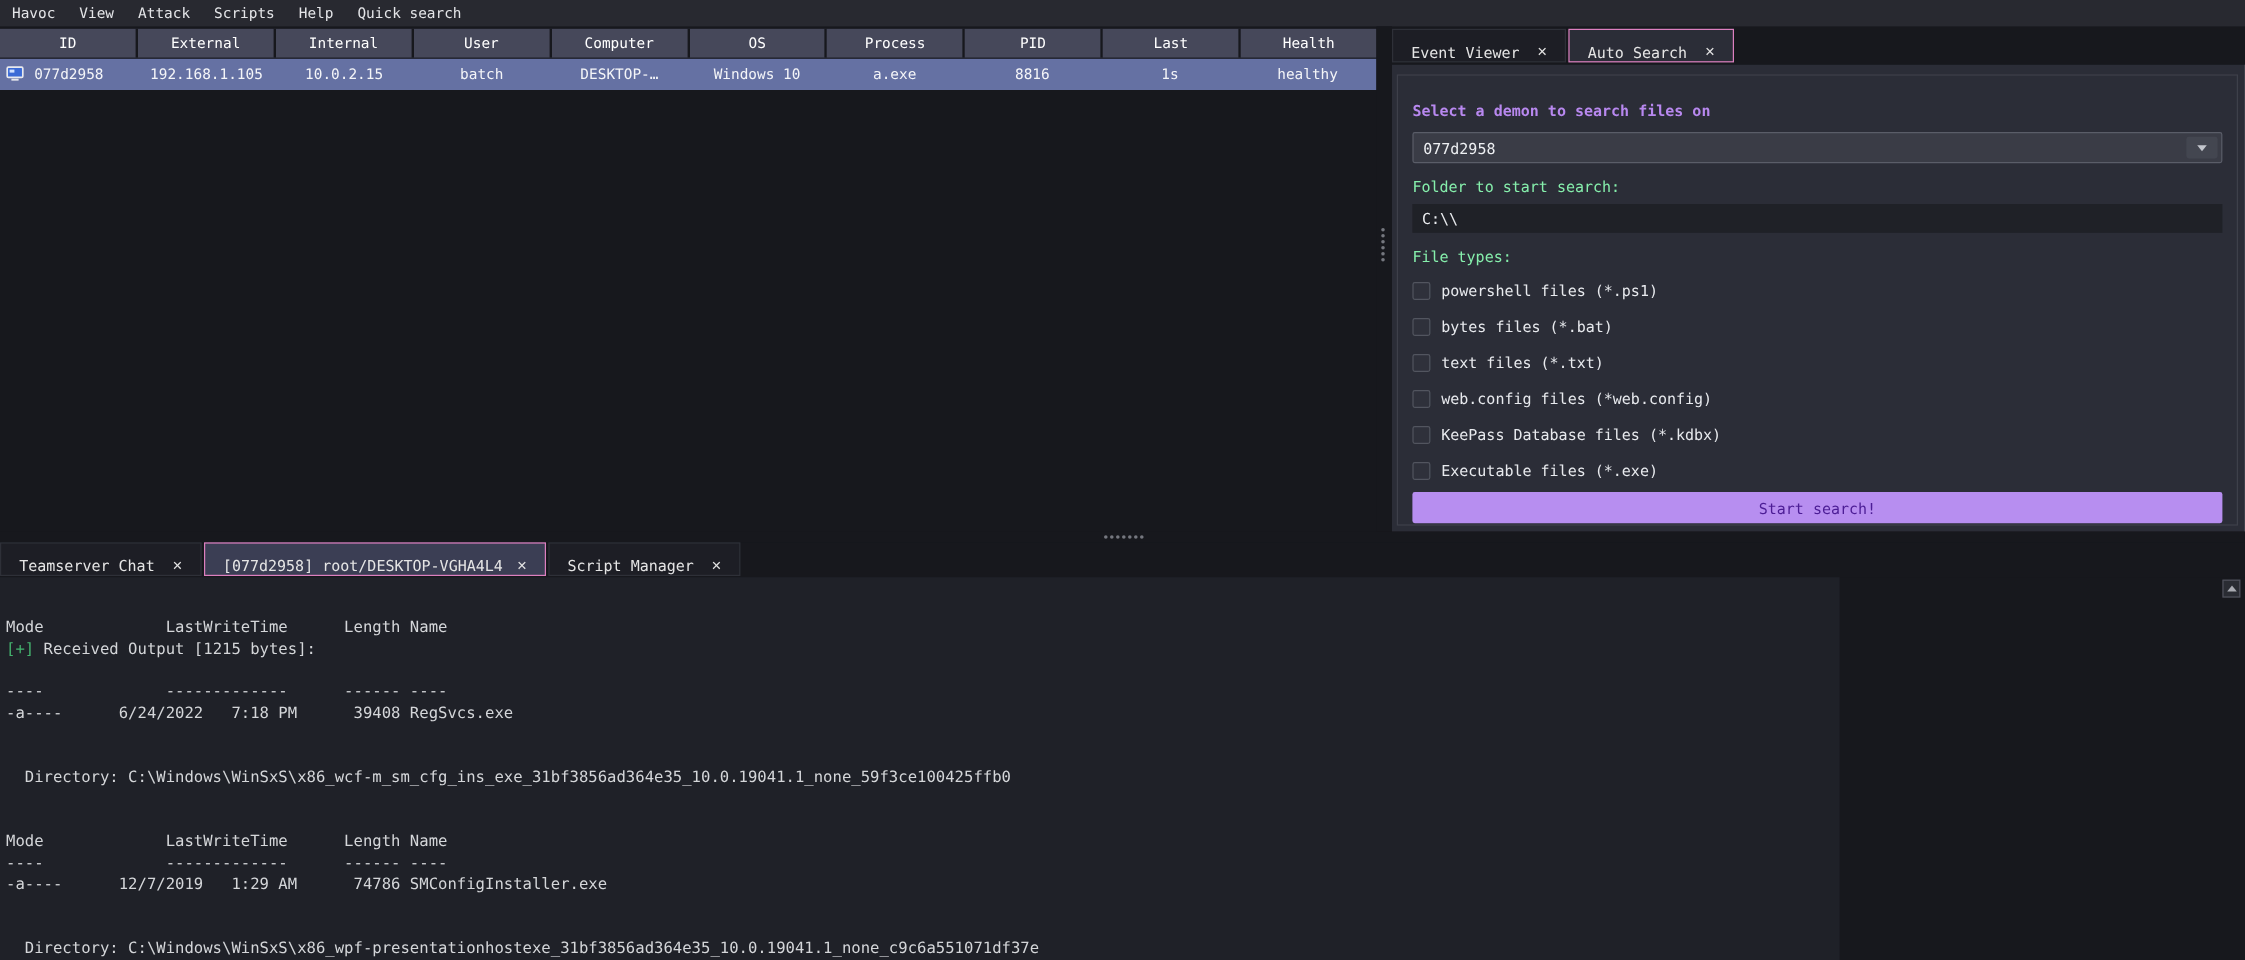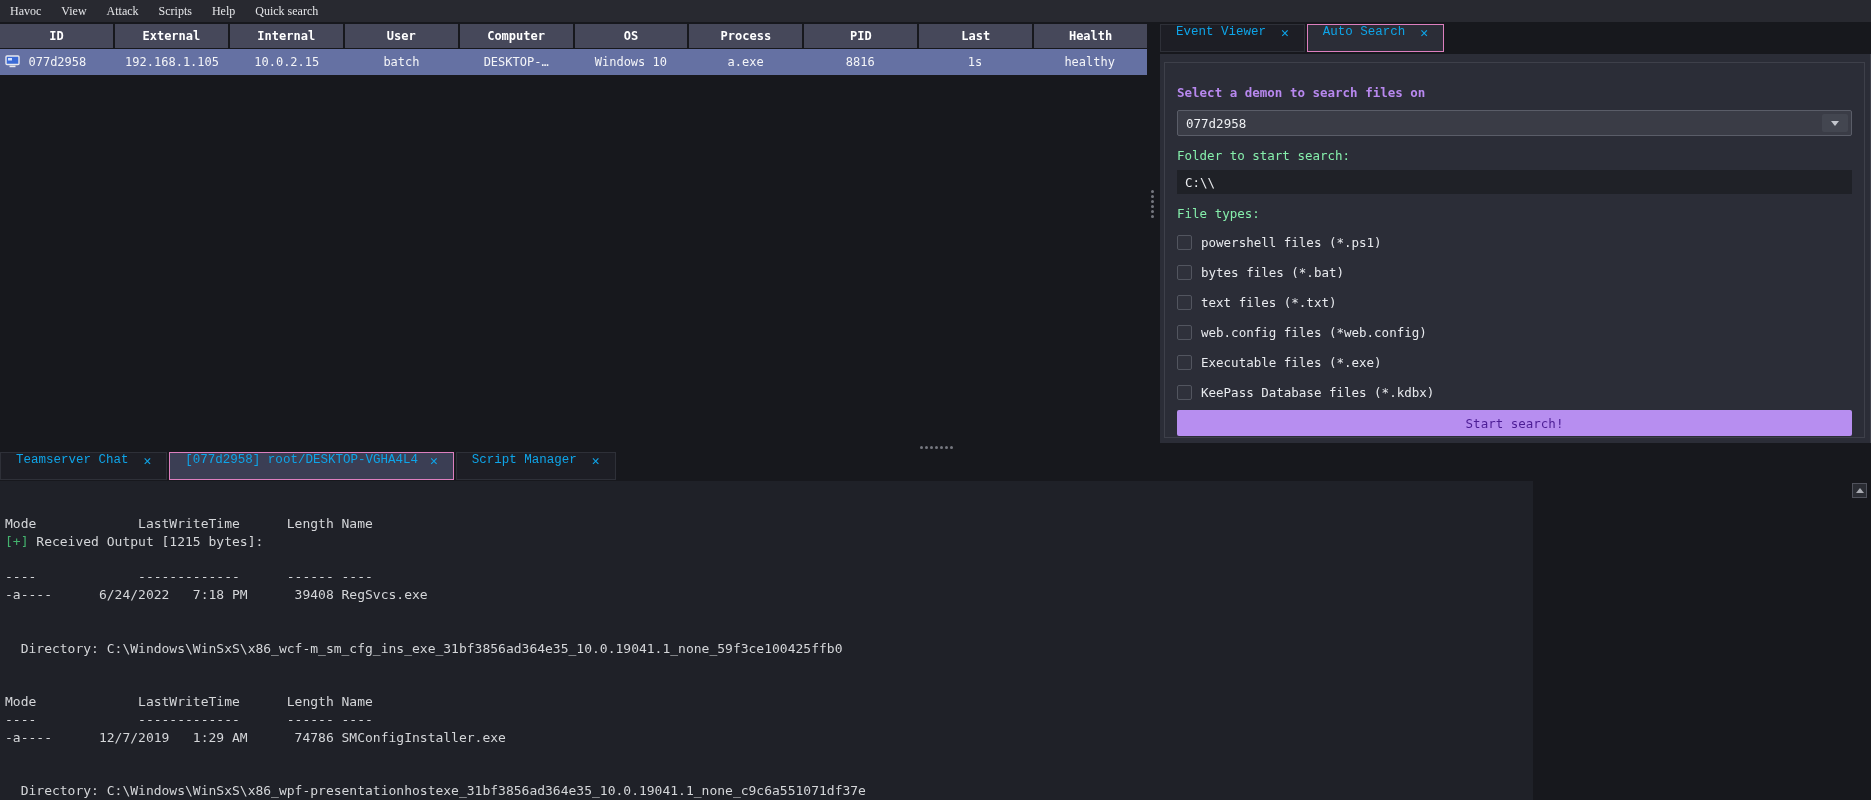--- a/index.html
+++ b/index.html
@@ -9,50 +9,50 @@
     background:#17181d;
     font-family:"DejaVu Sans Mono", monospace;
     color:#e4e5e8;
   }
 
   
   .menubar {
     position:absolute; left:0; top:0; width:1871px; height:22px;
     background:#282930; display:flex; align-items:center; font-size:12px;
   }
-  .menu-item { padding:12px 10px; height:22px; display:flex; align-items:center; cursor:default;font-family:Liberation Serif, serif; }
+  .menu-item { padding:12px 10px; height:22px; display:flex; align-items:center; cursor:default; }
 
   
   .table-header {
     position:absolute; left:0; top:24px; width:1147px; height:24px;
     display:flex; background:#17181d;
   }
   .th {
-    flex:1; background:#46485a; color:#ffffff; font-weight:bold; font-size:12px;
+    flex:1; background:#46485a; color:#ffffff; font-weight:normal; font-size:12px;
     display:flex; align-items:center; justify-content:center; border-right:2px solid #17181d;
   }
   .th:last-child { border-right:none; }
   .table-row {
     position:absolute; left:0; top:49px; width:1147px; height:26px;
     display:flex; background:#6571a3; color:#f4f5f8; font-size:12px;
   }
   .td { flex:1; display:flex; align-items:center; justify-content:center; position:relative; white-space:nowrap; overflow:hidden; }
   .row-icon { position:absolute; left:5px; top:6px; }
 
   
   .v-splitter { position:absolute; left:1147px; top:22px; width:13px; height:421px; background:#17181d; }
   .v-dots { position:absolute; left:4px; top:168px; display:flex; flex-direction:column; gap:2px; }
   .dot { width:3px; height:3px; background:#75777f; border-radius:50%; }
 
   
   .right-panel { position:absolute; left:1160px; top:22px; width:711px; height:421px; }
   .rp-tabbar { position:absolute; left:0; top:2px; height:30px; display:flex; gap:2px; }
   .tab {
-    height:28px; display:flex; align-items:flex-start; gap:15px; padding:0 15px;
-    font-size:12.5px; color:#0ea5e9; background:#1d1e25; border:1px solid #2e3038;font-family:Liberation Mono, monospace;
+    height:28px; display:flex; align-items:flex-end; gap:15px; padding:0 15px;
+    font-size:12.5px; color:#e5e5e5; background:#1d1e25; border:1px solid #2e3038;
   }
   .tab .close { font-size:13px; font-weight:bold; cursor:pointer; }
   .tab.active { background:#2b2d37; border:1px solid #dd7fbf; }
   .rp-body {
     position:absolute; left:0; top:32px; right:0; bottom:0;
     background:#2b2d37; border-right:1px solid #3f414b;
   }
   .groupbox { position:absolute; left:4px; top:8px; right:5px; bottom:5px; border:1px solid #3e404a; padding:14px 12px 0 12px; }
   .rp-heading { color:#b888ef; font-weight:bold; font-size:12.5px; margin-top:8px; }
   .combo {
@@ -192,25 +192,25 @@
         <div class="cb-row">
           <span class="checkbox"></span>
           <span>text files (*.txt)</span>
         </div>
         <div class="cb-row">
           <span class="checkbox"></span>
           <span>web.config files (*web.config)</span>
         </div>
         <div class="cb-row">
           <span class="checkbox"></span>
+          <span>KeePass Database files (*.kdbx)</span>
+        </div>
+        <div class="cb-row">
+          <span class="checkbox"></span>
           <span>Executable files (*.exe)</span>
-        </div>
-        <div class="cb-row">
-          <span class="checkbox"></span>
-          <span>KeePass Database files (*.kdbx)</span>
         </div>
       </div>
       <div class="start-btn">Start search!</div>
     </div>
   </div>
 </div>
 
 <div class="h-splitter">
   <div class="h-dots">
     <div class="dot"></div>

